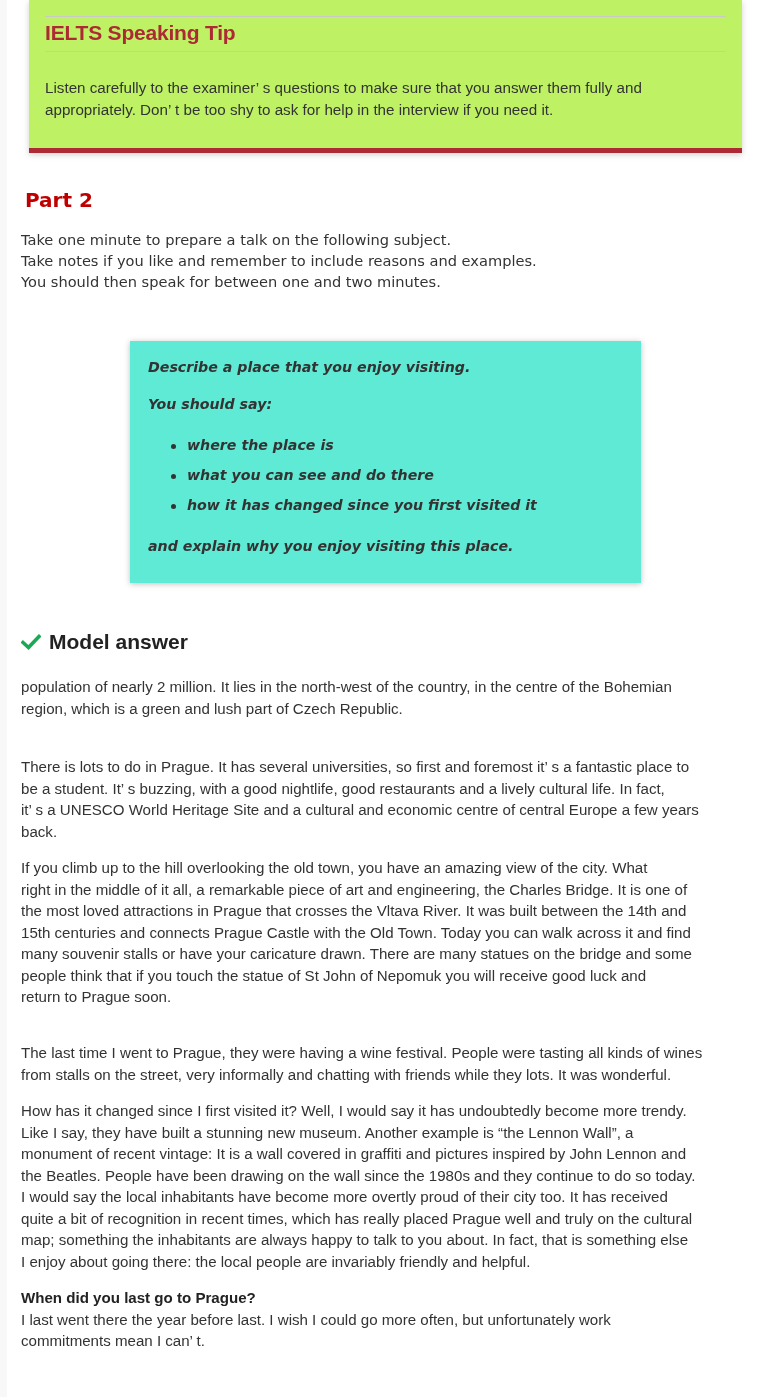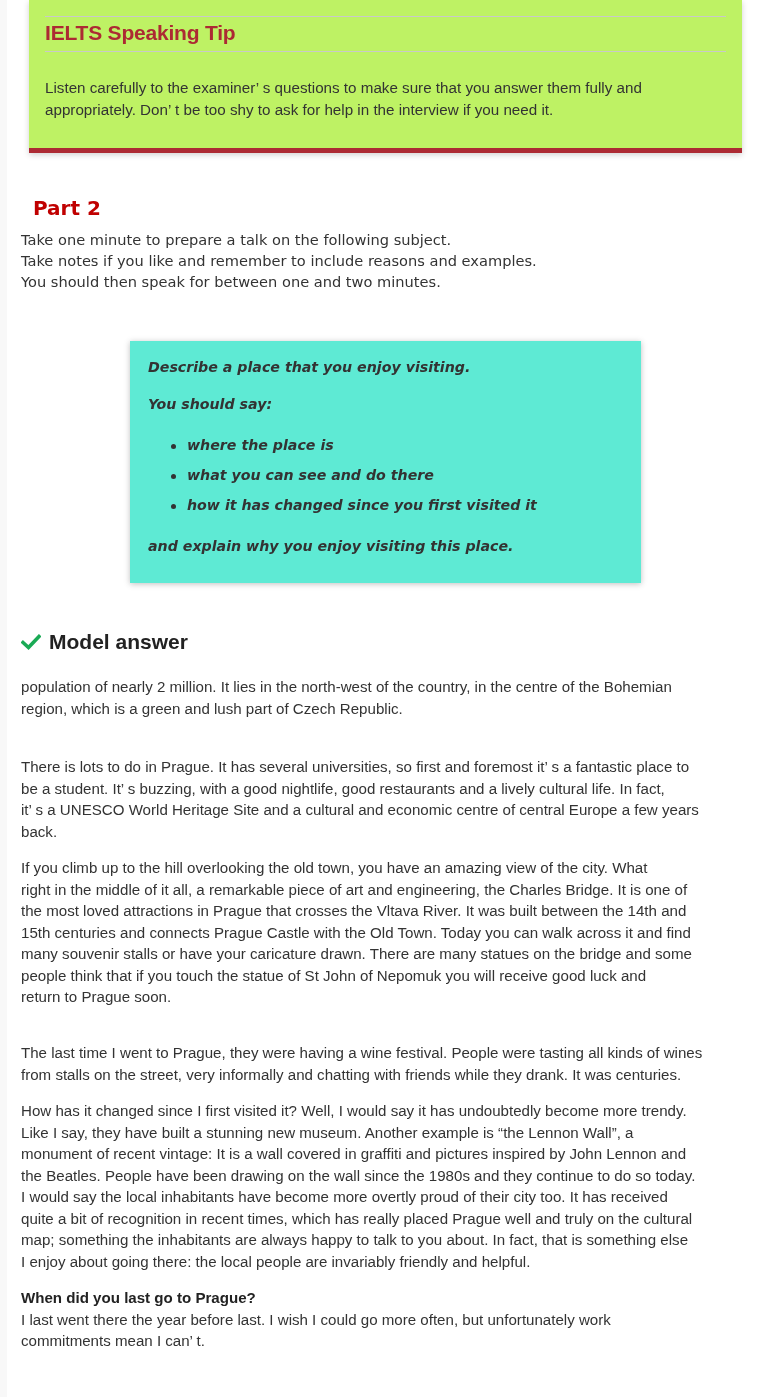--- a/index.html
+++ b/index.html
@@ -88,21 +88,21 @@
 <section class="tip-box">
   <div class="tip-rule-top"></div>
   <div class="tip-title">IELTS Speaking Tip</div>
   <div class="tip-rule-bottom"></div>
   <div class="tip-text">
     <div>Listen carefully to the examiner’ s questions to make sure that you answer them fully and</div>
     <div>appropriately. Don’ t be too shy to ask for help in the interview if you need it.</div>
   </div>
 </section>
 
-<h2 class="part-title" style="margin:12px">Part 2</h2>
+<h2 class="part-title" style="margin:4px">Part 2</h2>
 <div class="intro">
   <div>Take one minute to prepare a talk on the following subject.</div>
   <div>Take notes if you like and remember to include reasons and examples.</div>
   <div>You should then speak for between one and two minutes.</div>
 </div>
 
 <section class="cue-card">
   <div class="cue-line" style="top:18px">Describe a place that you enjoy visiting.</div>
   <div class="cue-line" style="top:55px">You should say:</div>
   <ul class="cue-bullets">
@@ -146,21 +146,21 @@
   <div>right in the middle of it all, a remarkable piece of art and engineering, the Charles Bridge. It is one of</div>
   <div>the most loved attractions in Prague that crosses the Vltava River. It was built between the 14th and</div>
   <div>15th centuries and connects Prague Castle with the Old Town. Today you can walk across it and find</div>
   <div>many souvenir stalls or have your caricature drawn. There are many statues on the bridge and some</div>
   <div>people think that if you touch the statue of St John of Nepomuk you will receive good luck and</div>
   <div>return to Prague soon.</div>
 </div>
 
 <div class="para" style="top:1042px">
   <div>The last time I went to Prague, they were having a wine festival. People were tasting all kinds of wines</div>
-  <div>from stalls on the street, very informally and chatting with friends while they drank. It was centuries.</div>
+  <div>from stalls on the street, very informally and chatting with friends while they lots. It was wonderful.</div>
 </div>
 
 <div class="para" style="top:1100px">
   <div>How has it changed since I first visited it? Well, I would say it has undoubtedly become more trendy.</div>
   <div>Like I say, they have built a stunning new museum. Another example is  “the Lennon Wall”, a</div>
   <div>monument of recent vintage: It is a wall covered in graffiti and pictures inspired by John Lennon and</div>
   <div>the Beatles. People have been drawing on the wall since the 1980s and they continue to do so today.</div>
   <div>I would say the local inhabitants have become more overtly proud of their city too. It has received</div>
   <div>quite a bit of recognition in recent times, which has really placed Prague well and truly on the cultural</div>
   <div>map; something the inhabitants are always happy to talk to you about. In fact, that is something else</div>

